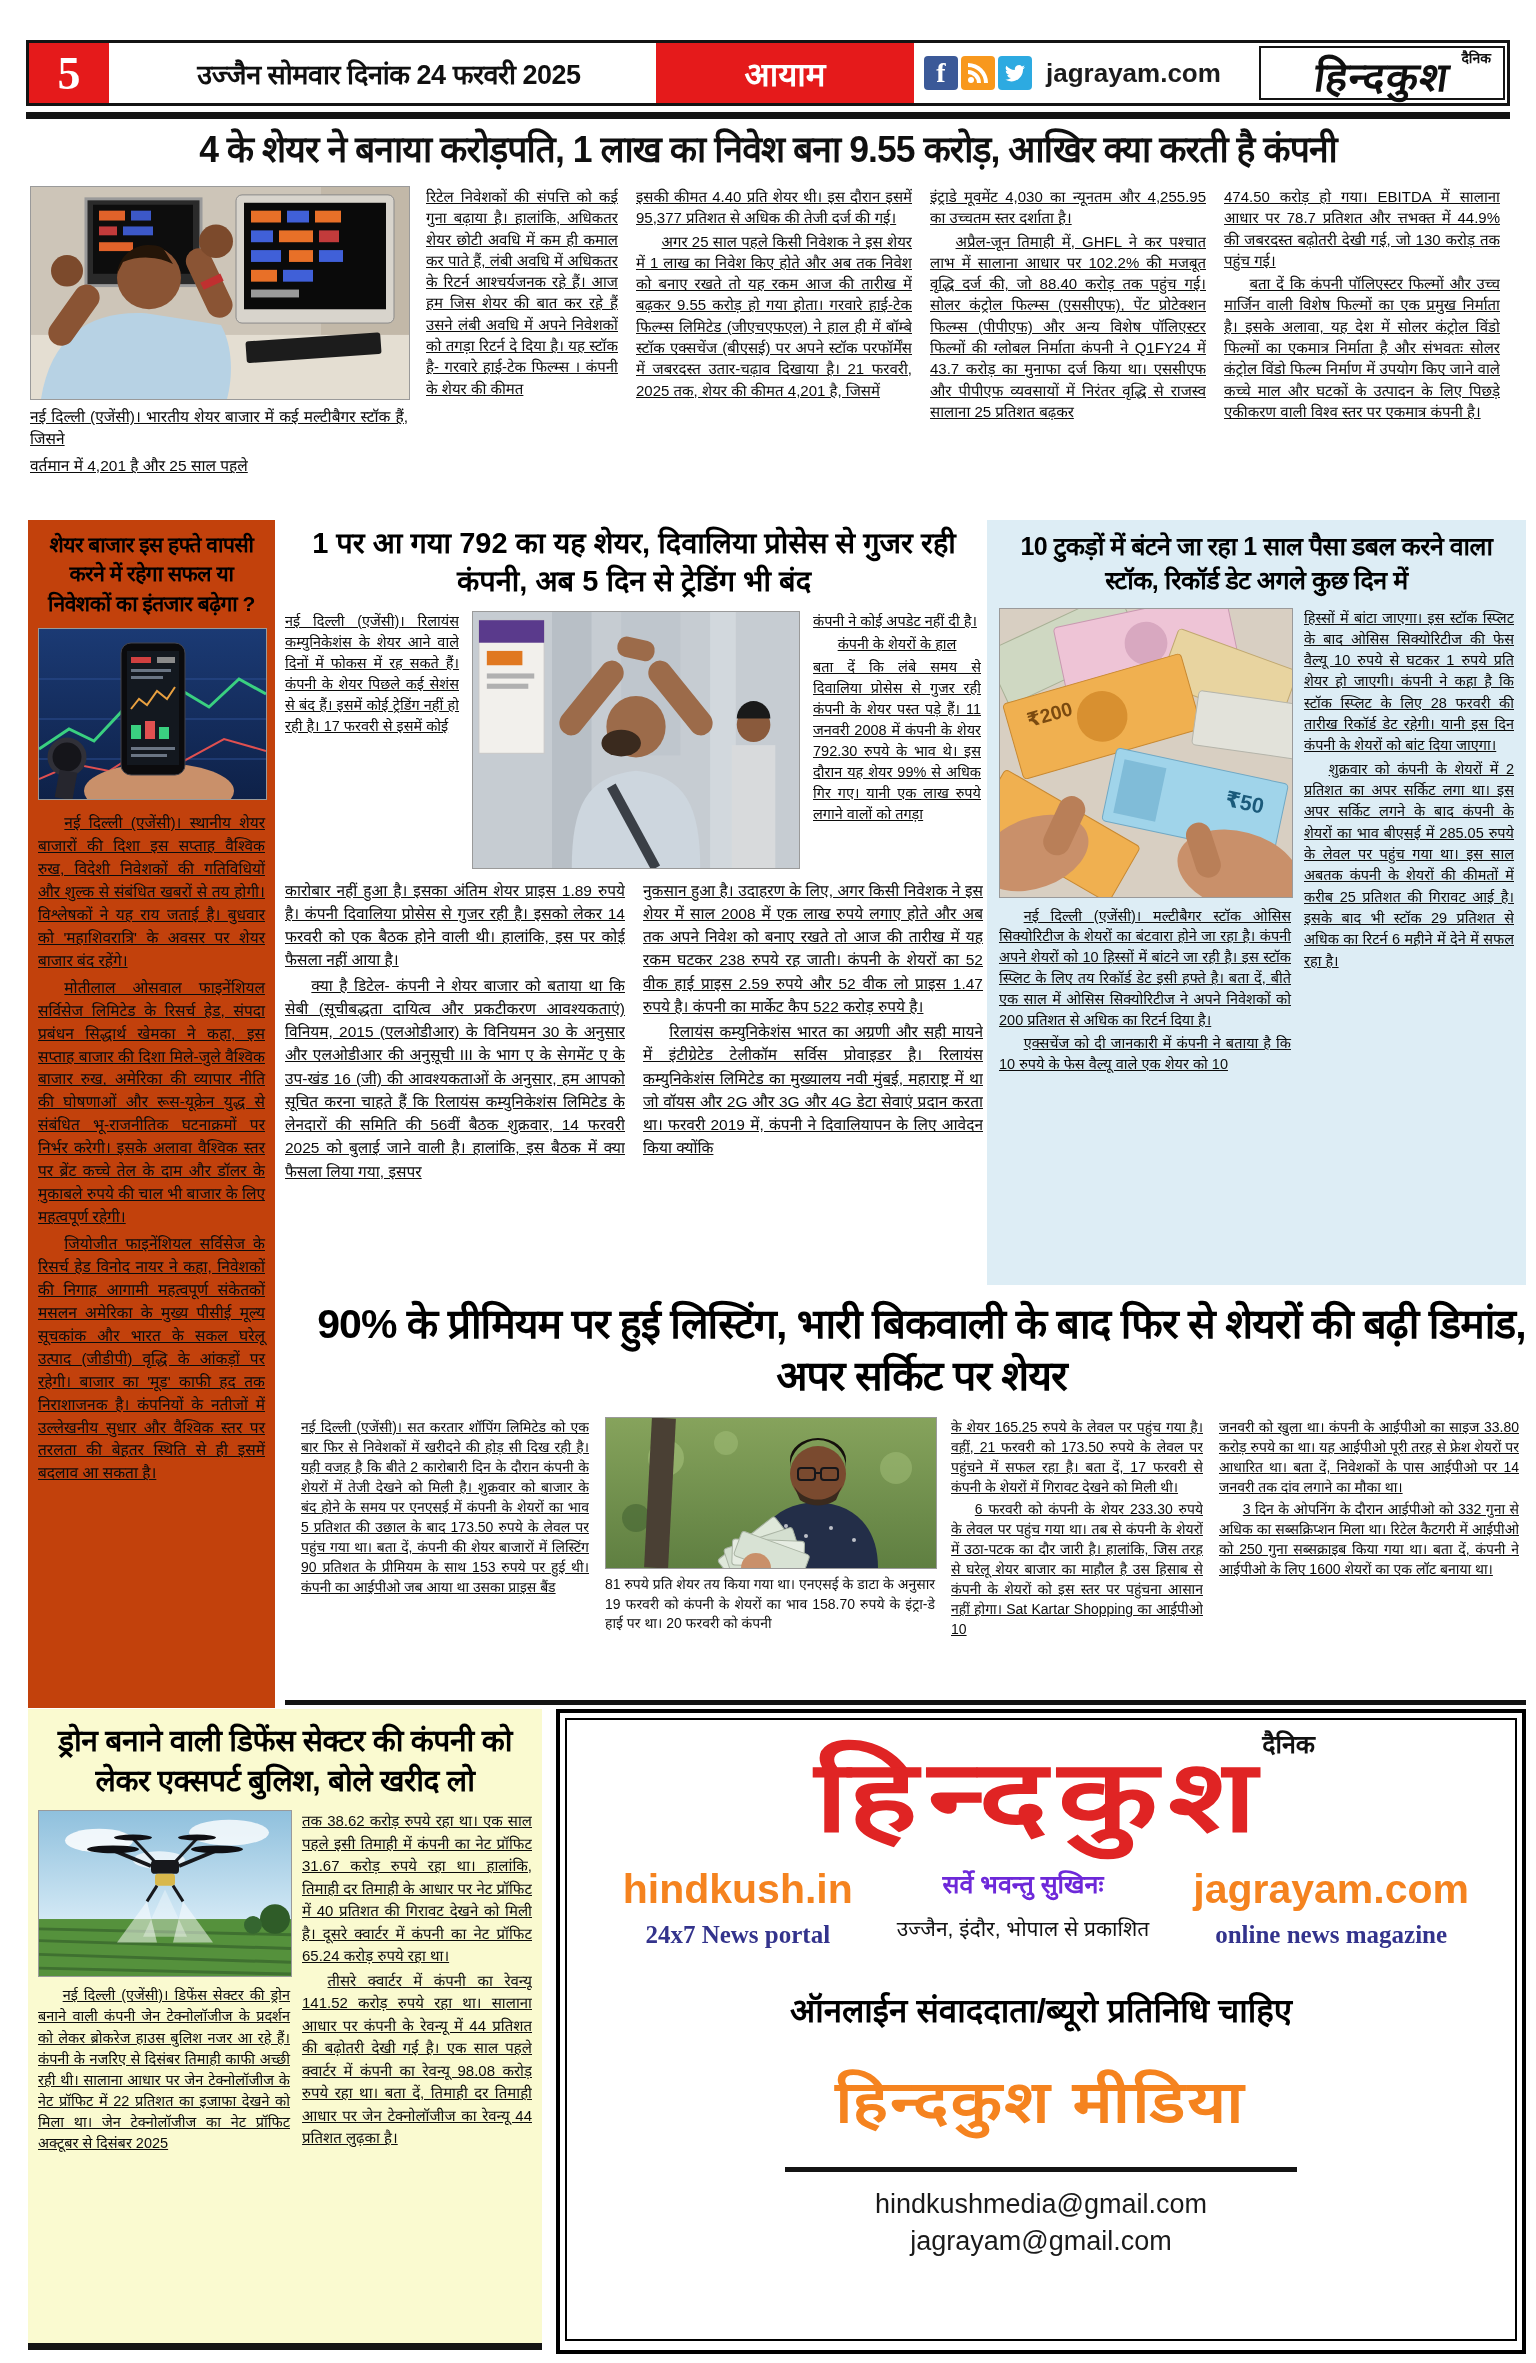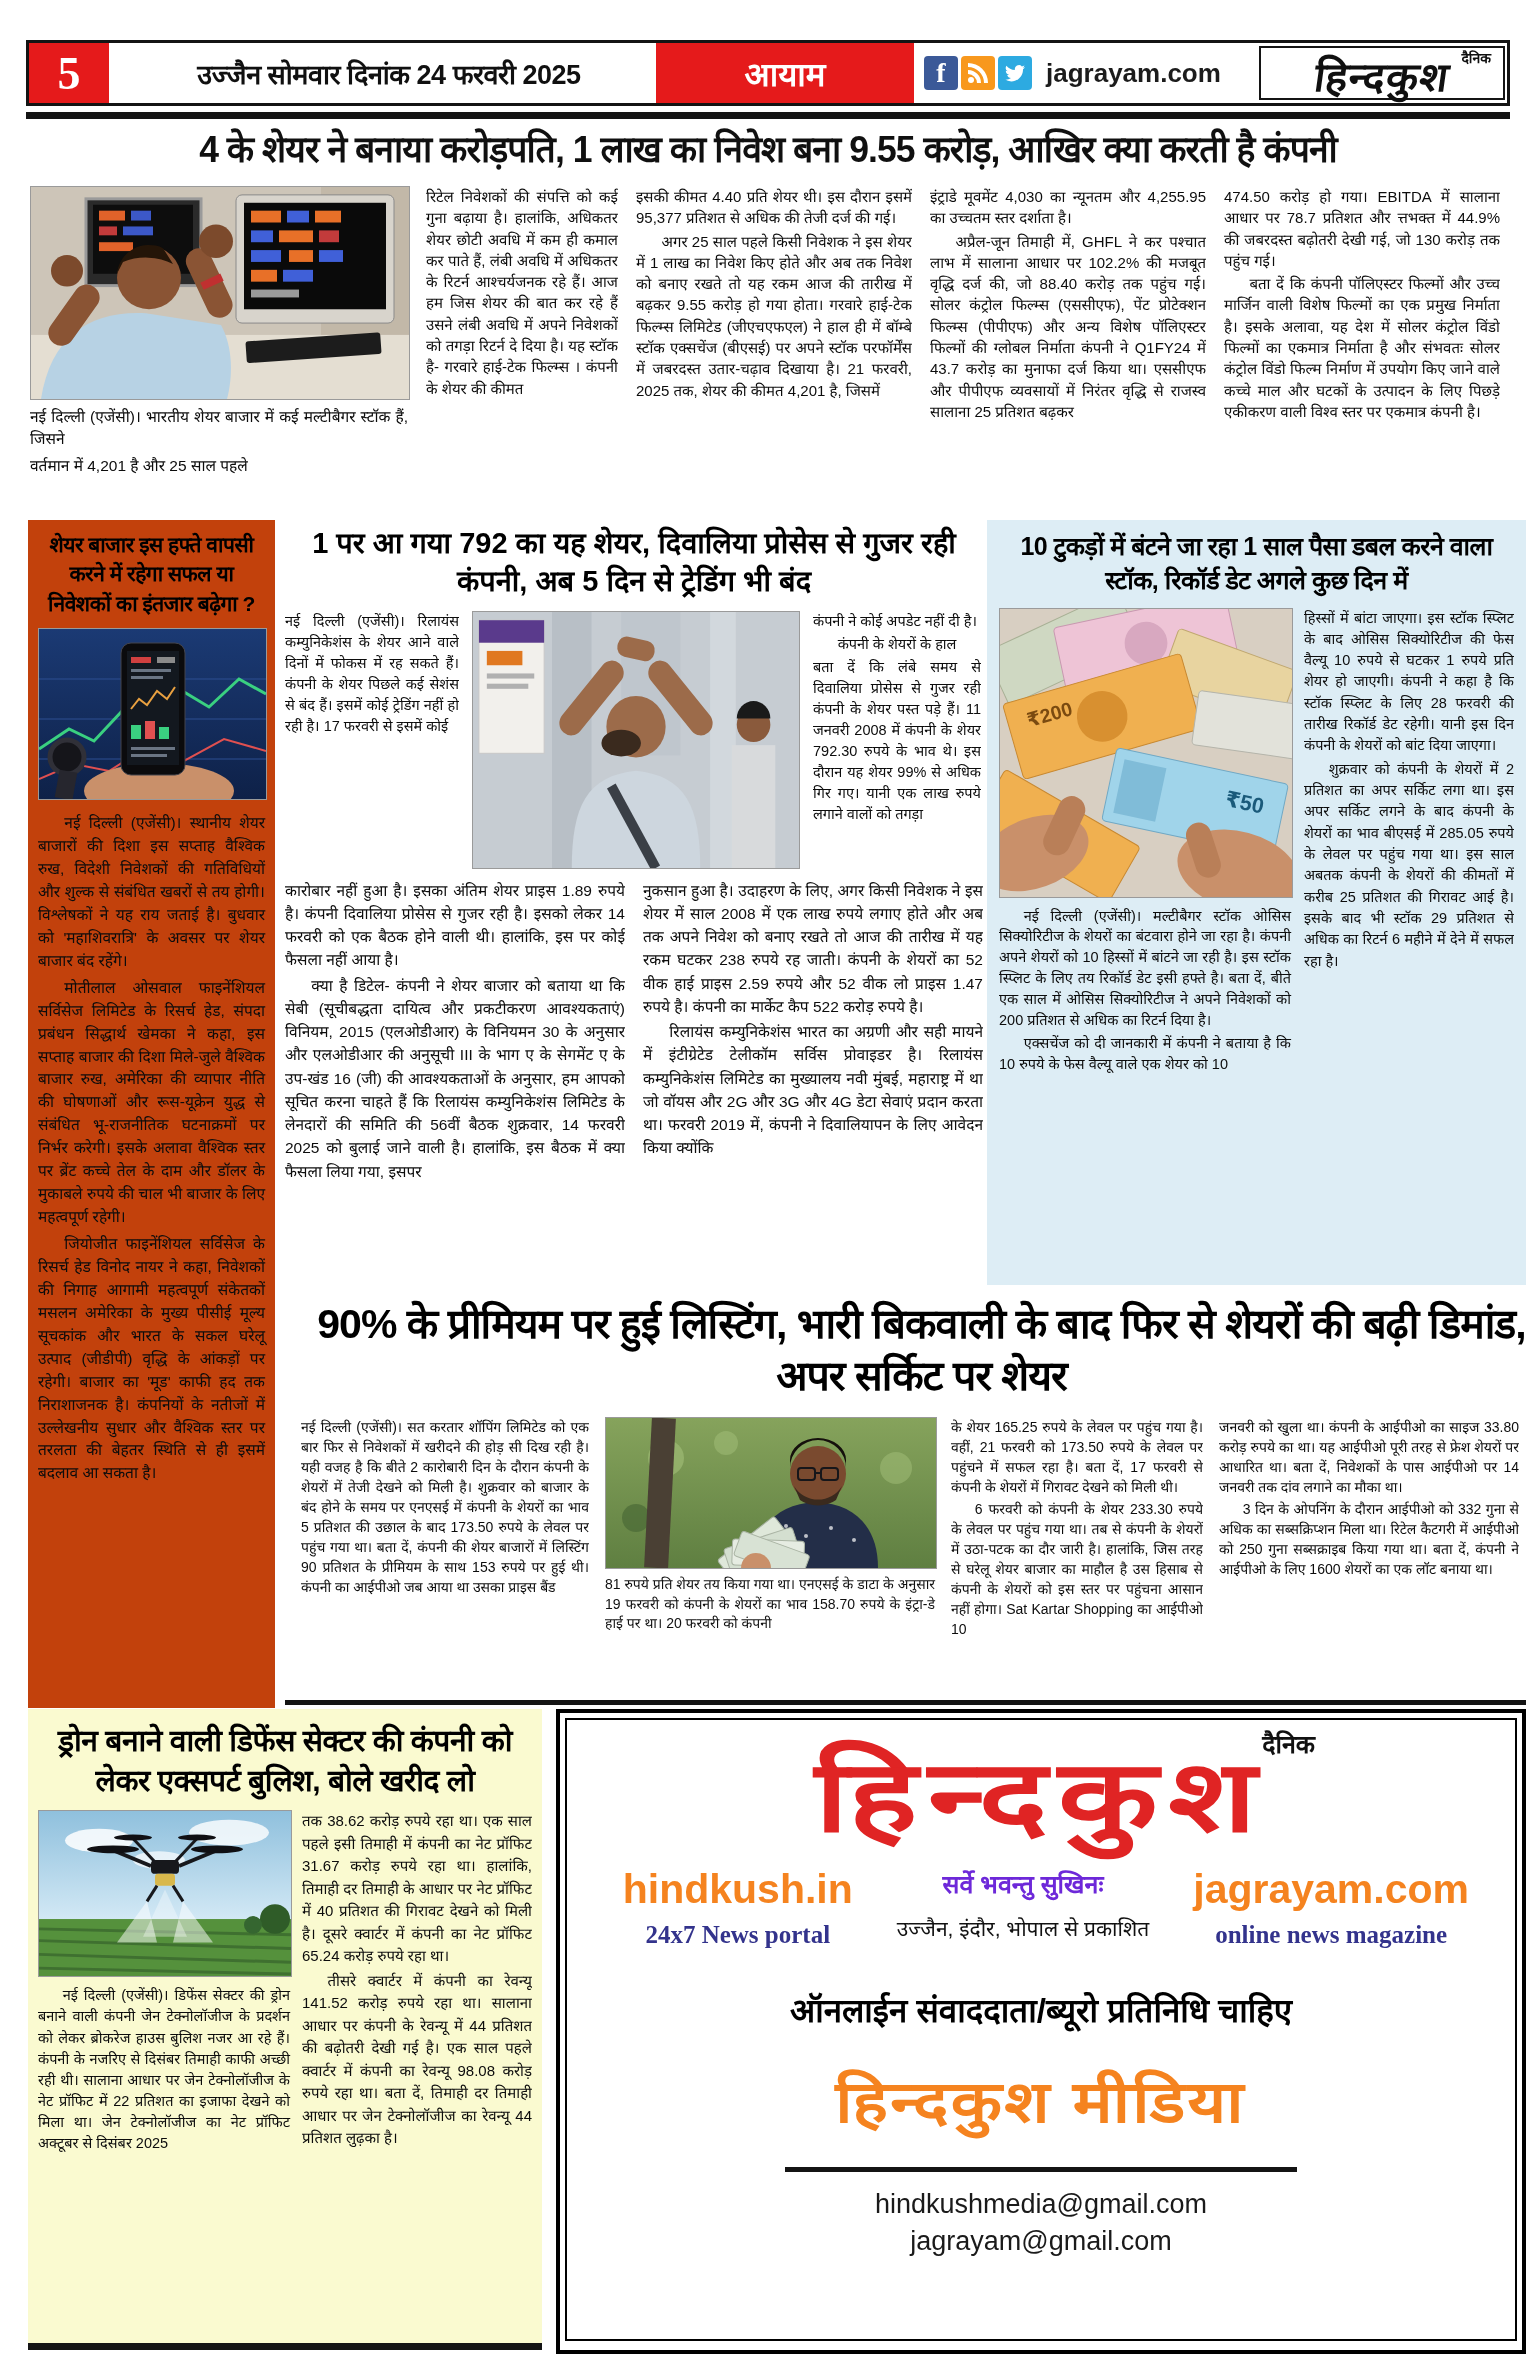--- a/index.html
+++ b/index.html
@@ -22,21 +22,21 @@
   .masthead-box{margin-left:auto;margin-right:2px;width:246px;height:calc(100% - 6px);border:2px solid #141414;
                 position:relative;display:flex;align-items:flex-end;justify-content:center;box-sizing:border-box;background:#fff;}
   .mh-small{position:absolute;top:0px;right:12px;font-size:14px;font-weight:800;}
   .mh{font-size:40px;font-weight:800;transform:skewX(-8deg) scaleX(1.05);line-height:1.05;letter-spacing:1px;}
   .black-rule{position:absolute;left:26px;top:112px;width:1484px;height:7px;background:#141414;}
   
   h1.main-headline{position:absolute;left:0;top:122px;width:1536px;margin:0;text-align:center;font-size:37px;
                    font-weight:900;letter-spacing:-1px;white-space:nowrap;transform:scaleX(.96);}
   h2{margin:0;text-align:center;font-weight:900;color:#000;}
   .body-txt{text-align:justify;color:#0c0c0c;}
-  .body-txt p{margin:0 0 2px 0;}
+  .body-txt p{margin:0 0 2px 0;text-decoration:underline;}
   .body-txt p.ind{text-indent:1.7em;}
   figure{margin:0;padding:0;border:1px solid #9a9a9a;line-height:0;background:#ddd;}
   figure svg{width:100%;height:100%;}
   
   .lead{position:absolute;left:30px;top:186px;width:1478px;height:330px;display:flex;gap:18px;}
   .lead .c-img{width:378px;flex:none;}
   .lead .c-img figure{width:378px;height:212px;}
   .lead .caption{font-size:15.5px;line-height:1.4;margin-top:6px;}
   .lead .col{flex:none;overflow:hidden;font-size:15px;line-height:1.42;}
   .lead .col.w190{width:192px;} .lead .col.w276{width:276px;}

